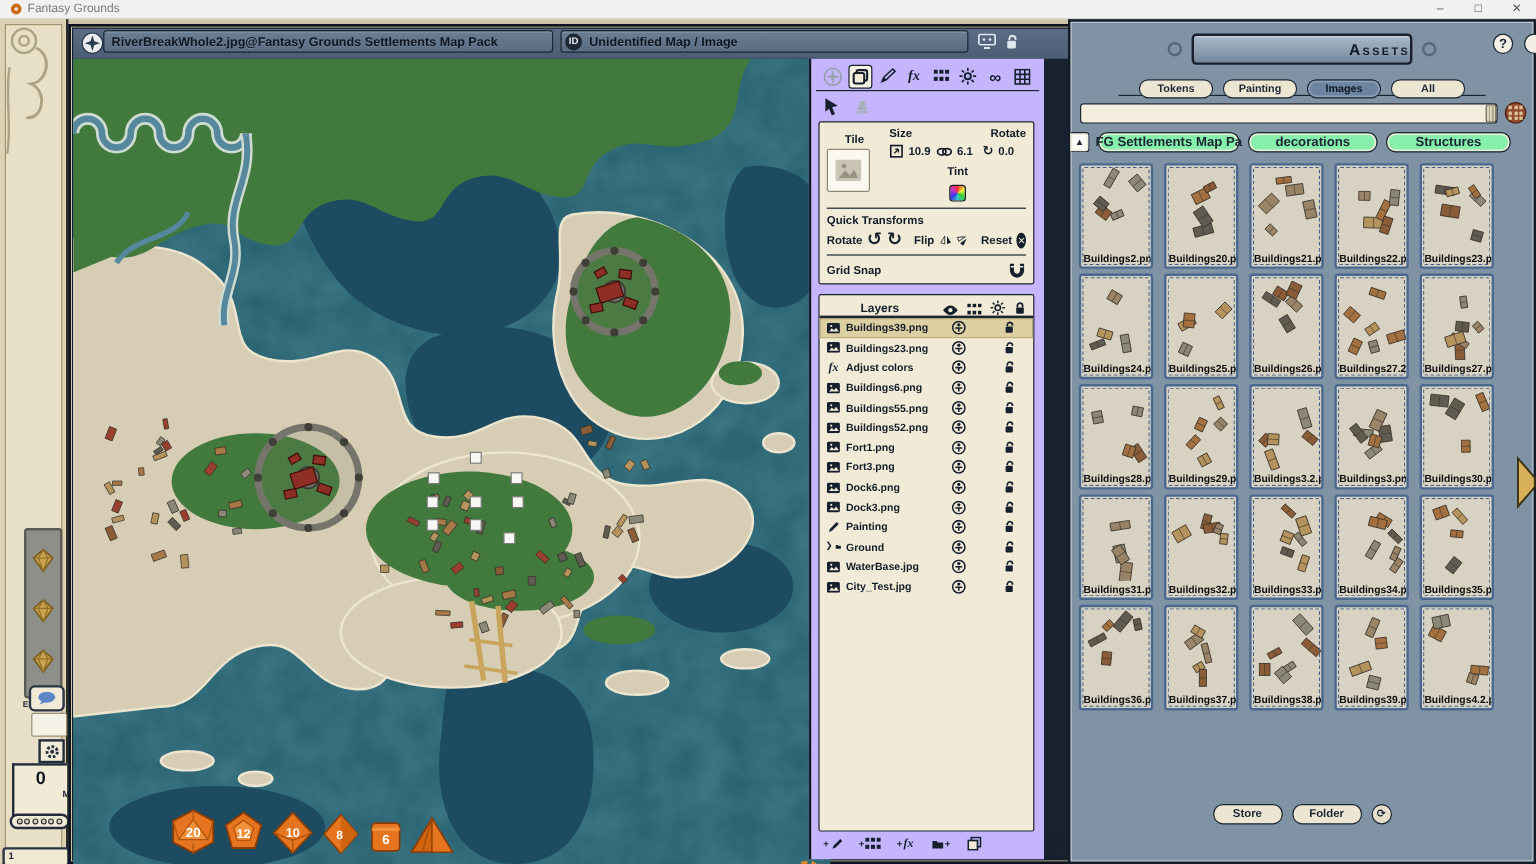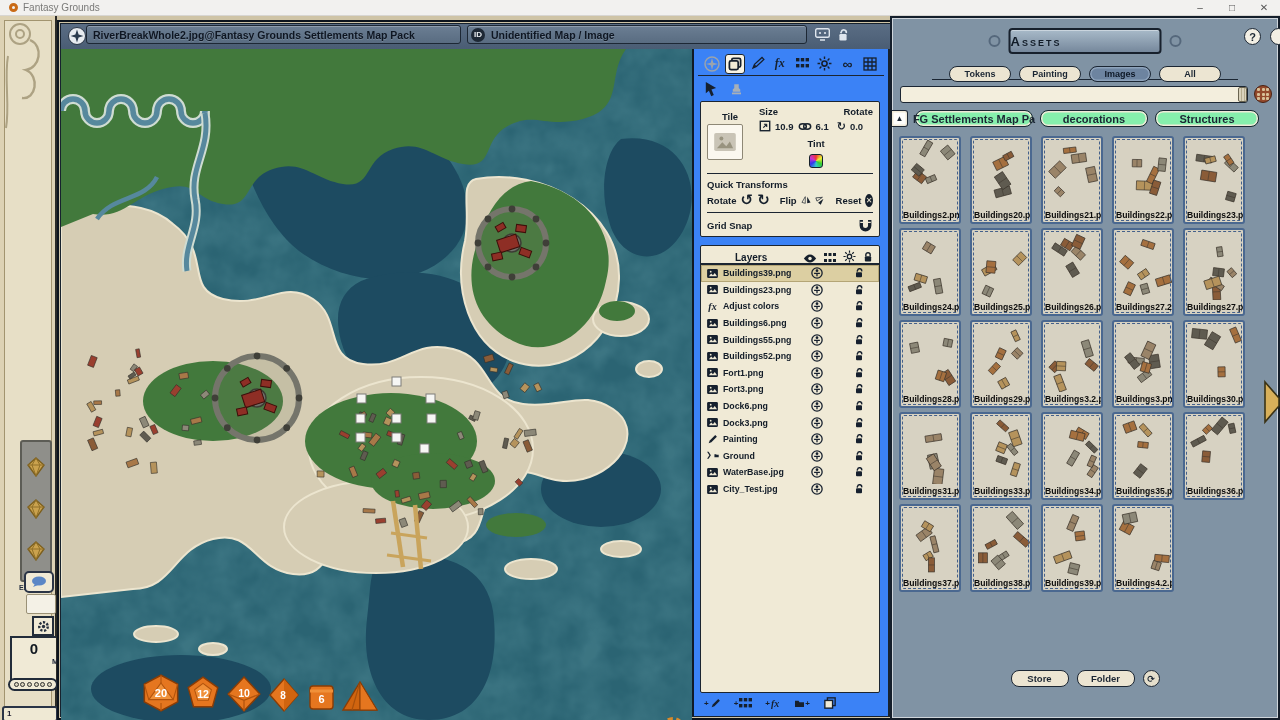--- a/index.html
+++ b/index.html
@@ -33,21 +33,21 @@
   .tb-badge{width:18px;height:18px;border-radius:50%;background:#e8ecf0;border:1px solid #2a3646;margin-left:4px;display:flex;align-items:center;justify-content:center;flex:none;}
   .tb-field{height:19px;background:linear-gradient(#6b7e93,#596c81);border:1px solid #1d2835;border-radius:3px;box-shadow:0 1px 0 rgba(255,255,255,.25) inset;display:flex;align-items:center;overflow:hidden;}
   .tb-field .txt{font-size:10.5px;font-weight:700;color:#0e1622;white-space:nowrap;padding:0 6px;text-shadow:0 1px 0 rgba(255,255,255,.15);}
   #field-title{position:absolute;left:27px;top:3px;width:375px;}
   #field-subtitle{position:absolute;left:408px;top:3px;width:340px;}
   .id-badge{width:14px;height:14px;border-radius:50%;background:#1d2835;color:#e8ecf0;font-size:8px;font-weight:700;display:flex;align-items:center;justify-content:center;margin-left:3px;flex:none;}
   .tb-icon{position:absolute;top:4px;width:17px;height:17px;display:flex;align-items:center;justify-content:center;}
   
   #map-canvas{position:absolute;left:2px;top:27px;width:631px;height:671px;overflow:hidden;background:#2b6473;}
   
-  #tools{position:absolute;left:633px;top:27px;width:196px;bottom:2px;background:#3b82f6;border-left:2px solid #101a26;}
+  #tools{position:absolute;left:615px;top:27px;width:196px;bottom:2px;background:#c4b5fd;border-left:2px solid #101a26;}
   #icon-row{position:absolute;left:4px;top:3px;right:4px;height:24px;display:flex;align-items:center;justify-content:space-between;padding:0 4px;border-bottom:1.5px solid #1b2531;}
   .tool-ic{width:20px;height:20px;display:flex;align-items:center;justify-content:center;font-size:13px;}
   .tool-ic.active{background:#f8f3e3;border:1.6px solid #1b2531;border-radius:3px;}
   #pointer-row{position:absolute;left:6px;top:30px;height:20px;display:flex;gap:6px;align-items:center;}
   .panel{position:absolute;left:6px;width:180px;background:#f0ead6;border:1.6px solid #1b2531;border-radius:2px;}
   #tile-panel{top:52px;height:136px;padding:4px 6px;}
   .lbl{font-size:9.5px;font-weight:700;color:#121c28;}
   .val{font-size:9.5px;font-weight:700;color:#16202c;}
   #thumb{width:36px;height:36px;background:#fbf8ef;border:1.4px solid #8e8876;border-radius:2px;display:flex;align-items:center;justify-content:center;}
   .hr{border-top:1.4px solid #1b2531;margin:5px 0;}
@@ -65,21 +65,21 @@
   .layer-share{width:30px;display:flex;justify-content:center;}
   .layer-lock{width:30px;display:flex;justify-content:center;margin-left:12px;}
   #layers-foot{position:absolute;left:4px;right:4px;bottom:2px;height:22px;display:flex;align-items:center;gap:13px;padding:0 6px;}
   .foot-ic{display:flex;align-items:center;font-weight:700;}
   
   #dice-row{position:absolute;left:80px;top:624px;display:flex;align-items:flex-end;gap:3px;}
   
   #corner-gear{position:absolute;left:598px;top:666px;width:28px;height:28px;}
   
   #assets-win{left:890px;top:16px;width:390px;height:704px;background:#8093a4;border:2px solid #141e2a;box-shadow:0 0 0 1px #cfd5db inset;}
-  #assets-banner{position:absolute;left:50%;top:10px;transform:translateX(-50%);width:153px;height:26px;background:linear-gradient(#a8bac9,#76889c);border:2px solid #17202c;border-radius:4px;display:flex;align-items:center;justify-content:flex-start;box-shadow:0 1px 0 rgba(255,255,255,.4) inset;}
+  #assets-banner{position:absolute;left:50%;top:10px;transform:translateX(-50%);width:184px;height:26px;background:linear-gradient(#a8bac9,#76889c);border:2px solid #17202c;border-radius:4px;display:flex;align-items:center;justify-content:flex-end;box-shadow:0 1px 0 rgba(255,255,255,.4) inset;}
   #assets-banner .t{font-size:13px;font-weight:700;letter-spacing:2px;color:#121c28;font-variant:small-caps;}
   .banner-swirl{width:12px;height:12px;border-radius:50%;border:2px solid #55687c;position:absolute;top:5px;}
   #assets-sep{position:absolute;left:40px;right:40px;top:61px;border-top:1.6px solid #1b2633;}
   #assets-tabs{position:absolute;left:0;right:0;top:48px;display:flex;justify-content:center;gap:8px;}
   .tab{height:16px;min-width:62px;padding:0 10px;background:#ece5d2;border:1.6px solid #1b2633;border-radius:8px;font-size:9px;font-weight:700;color:#1b2633;display:flex;align-items:center;justify-content:center;box-shadow:0 0 0 1.5px #ece5d2 inset;}
   .tab.active{background:#6d84a0;box-shadow:0 0 0 1.5px #8ea3bb inset;color:#0e1826;}
   #search-bar{position:absolute;left:8px;top:68px;width:348px;height:17px;background:#f3eedd;border:1.4px solid #1b2633;border-radius:3px;font-size:9px;padding:0 4px;color:#222;}
   #search-scroll{position:absolute;left:346px;top:69px;width:9px;height:15px;background:repeating-linear-gradient(90deg,#d9d2bc 0 1.5px,#b4ab8e 1.5px 3px);border:1px solid #6a6molecular;border:1px solid #6a6450;border-radius:2px;}
   #search-grid-btn{position:absolute;left:362px;top:67px;width:18px;height:18px;border-radius:50%;background:#93492b;border:1.6px solid #4b2212;display:grid;grid-template-columns:repeat(3,3px);gap:1.4px;align-content:center;justify-content:center;}
   #search-grid-btn i{width:3px;height:3px;background:#d8bf96;border-radius:1px;}
@@ -1321,20 +1321,42 @@
             <g transform="rotate(258 32.59217678326475 47.31199202674897)">
               <rect x="25.5" y="42.5" width="14.2" height="9.6" fill="#8c8878" stroke="#3c352c" stroke-width="0.7"></rect>
               <path d="M32.6 42.5 V52.1" stroke="#3c352c" stroke-width="0.5"></path>
             </g>
             <g transform="rotate(57 32.81819272976681 48.27242155349794)">
               <rect x="25.6" y="44.0" width="14.5" height="8.6" fill="#9a8468" stroke="#3c352c" stroke-width="0.7"></rect>
               <path d="M32.8 44.0 V52.6" stroke="#3c352c" stroke-width="0.5"></path>
             </g>
           </svg><div class="label">Buildings31.p</div></div>
         <div class="card"><svg width="58" height="70" viewBox="0 0 58 70">
+            <g transform="rotate(276 47.87491640946502 35.08390346364883)">
+              <rect x="43.5" y="32.0" width="8.8" height="6.2" fill="#b5935c" stroke="#3c352c" stroke-width="0.7"></rect>
+              <path d="M47.9 32.0 V38.2" stroke="#3c352c" stroke-width="0.5"></path>
+            </g>
+            <g transform="rotate(105 33.33781507201646 20.957141632373116)">
+              <rect x="27.1" y="17.6" width="12.5" height="6.7" fill="#8a5c38" stroke="#3c352c" stroke-width="0.7"></rect>
+              <path d="M33.3 17.6 V24.3" stroke="#3c352c" stroke-width="0.5"></path>
+            </g>
+            <g transform="rotate(330 12.68497299382716 30.825750171467767)">
+              <rect x="6.1" y="25.9" width="13.2" height="9.9" fill="#b5935c" stroke="#3c352c" stroke-width="0.7"></rect>
+              <path d="M12.7 25.9 V35.8" stroke="#3c352c" stroke-width="0.5"></path>
+            </g>
+            <g transform="rotate(352 38.08305684156379 25.85639574759945)">
+              <rect x="31.2" y="22.1" width="13.8" height="7.4" fill="#8a5c38" stroke="#3c352c" stroke-width="0.7"></rect>
+              <path d="M38.1 22.1 V29.6" stroke="#3c352c" stroke-width="0.5"></path>
+            </g>
+            <g transform="rotate(291 43.198733281893006 26.715745027434842)">
+              <rect x="39.1" y="23.7" width="8.3" height="6.1" fill="#9a8468" stroke="#3c352c" stroke-width="0.7"></rect>
+              <path d="M43.2 23.7 V29.8" stroke="#3c352c" stroke-width="0.5"></path>
+            </g>
+          </svg><div class="label">Buildings32.p</div></div>
+        <div class="card"><svg width="58" height="70" viewBox="0 0 58 70">
             <g transform="rotate(20 29.790243484224966 46.12389617626886)">
               <rect x="24.6" y="43.1" width="10.3" height="6.0" fill="#5f5b50" stroke="#3c352c" stroke-width="0.7"></rect>
               <path d="M29.8 43.1 V49.1" stroke="#3c352c" stroke-width="0.5"></path>
             </g>
             <g transform="rotate(112 29.480765603566528 33.78957261659808)">
               <rect x="24.8" y="29.3" width="9.3" height="8.9" fill="#b5935c" stroke="#3c352c" stroke-width="0.7"></rect>
               <path d="M29.5 29.3 V38.3" stroke="#3c352c" stroke-width="0.5"></path>
             </g>
             <g transform="rotate(42 30.777769204389575 11.839508316186556)">
               <rect x="24.7" y="9.3" width="12.2" height="5.1" fill="#8a5c38" stroke="#3c352c" stroke-width="0.7"></rect>

